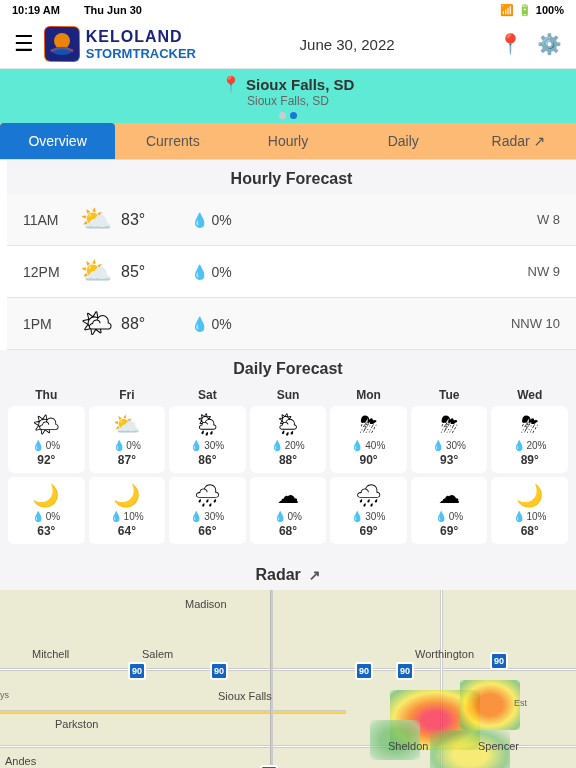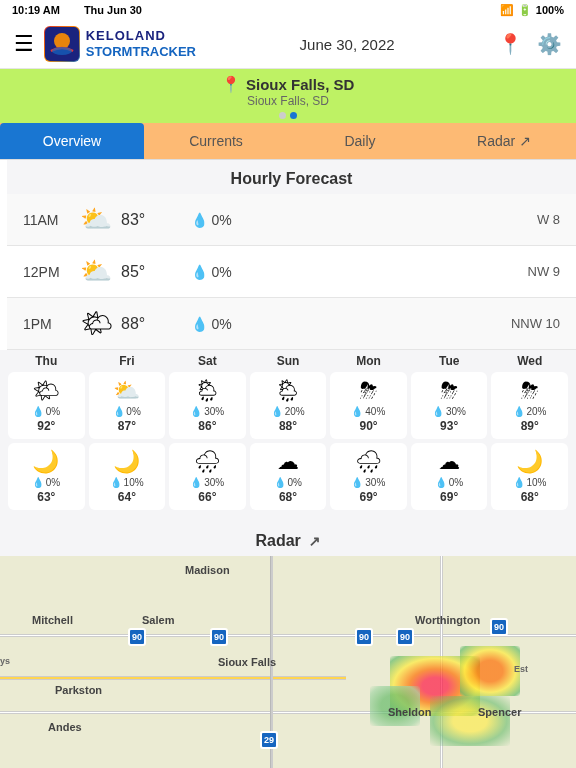--- a/index.html
+++ b/index.html
@@ -44,31 +44,31 @@
       background: linear-gradient(135deg, #d32f2f, #ff8f00, #1565c0);
       border-radius: 6px;
       display: flex; align-items: center; justify-content: center;
       font-size: 8px; font-weight: bold; color: #fff;
       overflow: hidden;
     }
     .logo-text {
       display: flex; flex-direction: column;
       font-size: 8px; font-weight: 700; color: #333; line-height: 1.2;
     }
-    .logo-text .brand { font-size: 13px; color: #1a237e; letter-spacing: 1px; }
+    .logo-text .brand { font-size: 16px; color: #1a237e; letter-spacing: 1px; }
     .logo-text .storm { font-size: 13px; color: #1565c0; font-weight: 900; }
     .header-date { font-size: 15px; font-weight: 400; color: #333; }
     .header-icons { display: flex; gap: 14px; }
     .header-icons span { font-size: 20px; cursor: pointer; }
 
     
     .location-bar {
       text-align: center;
       padding: 6px 0 4px;
-      background: #bef264;
+      background: #5eead4;
     }
     .location-dots { display: flex; gap: 4px; justify-content: center; margin-top: 4px; }
     .dot { width: 7px; height: 7px; border-radius: 50%; background: #ccc; }
     .dot.active { background: #1976d2; }
 
     
     .tabs {
       display: flex;
       border-bottom: 1px solid #ddd;
       background: #fdba74;
@@ -188,21 +188,21 @@
       position: absolute;
       width: 3px;
       background: #fff;
       border-left: 1px solid #ccc;
       border-right: 1px solid #ccc;
     }
     .map-label {
       position: absolute;
       font-size: 11px;
       color: #444;
-      font-weight: 700;
+      font-weight: 400;
       white-space: nowrap;
     }
     .interstate-badge {
       display: inline-flex;
       align-items: center;
       justify-content: center;
       width: 18px; height: 18px;
       border-radius: 3px;
       font-size: 9px;
       font-weight: 800;
@@ -262,20 +262,21 @@
   <div style="font-size:12px; color:#666;">Sioux Falls, SD</div>
   <div class="location-dots">
     <div class="dot"></div>
     <div class="dot active"></div>
   </div>
 </div>
 
 <div class="tabs">
   <div class="tab active">Overview</div>
   <div class="tab">Currents</div>
+  <div class="tab">Hourly</div>
   <div class="tab">Daily</div>
   <div class="tab">Radar ↗</div>
 </div>
 
 <div style="background:#14b8a6;margin-left:7px;">
   <div class="section-header">Hourly Forecast</div>
 
   <div id="hourly-rows">
       <div class="hourly-row">
     <span class="hour-label">11AM</span>
@@ -301,20 +302,21 @@
     <span class="hour-temp">88°</span>
     <span class="hour-precip">
       <span class="drop">💧</span>0%
     </span>
     <span class="hour-wind">NNW 10</span>
   </div>
     </div>
 </div>
 
 <div class="daily-section">
+  <div class="section-header">Daily Forecast</div>
 
   <div class="daily-grid" id="daily-day-grid">
       <div class="daily-col">
     <div class="daily-col-label">Thu</div>
     <div class="daily-card">
       <span class="daily-icon">🌤</span>
       <div class="daily-precip">
         <span class="drop">💧</span>0%
       </div>
       <span class="daily-temp">92°</span>
@@ -477,21 +479,21 @@
       <div class="radar-cell" style="left:460px; top:90px; width:60px; height:50px; background:radial-gradient(ellipse, #ff6d00 30%, #ffeb3b 60%, #66bb6a 90%, transparent 100%);"></div>
       <div class="radar-cell" style="left:370px; top:130px; width:50px; height:40px; background:radial-gradient(ellipse, #66bb6a 40%, #a5d6a7 80%, transparent 100%);"></div>
       <div class="radar-cell" style="left:430px; top:140px; width:80px; height:50px; background:radial-gradient(ellipse, #ffeb3b 30%, #66bb6a 65%, transparent 100%); opacity:0.6;"></div>
 
       <span class="map-label" style="left:185px; top:8px;">Madison</span>
       <span class="map-label" style="left:32px; top:58px;">Mitchell</span>
       <span class="map-label" style="left:142px; top:58px;">Salem</span>
       <span class="map-label" style="left:415px; top:58px;">Worthington</span>
       <span class="map-label" style="left:218px; top:100px;">Sioux Falls</span>
       <span class="map-label" style="left:55px; top:128px;">Parkston</span>
-      <span class="map-label" style="left:5px; top:165px;margin-left:43px;">Andes</span>
+      <span class="map-label" style="left:5px; top:165px;">Andes</span>
       <span class="map-label" style="left:388px; top:150px;">Sheldon</span>
       <span class="map-label" style="left:478px; top:150px;">Spencer</span>
 
       <span class="map-label" style="left:0; top:100px; font-size:9px; color:#666;">ys</span>
       <span class="map-label" style="left:514px; top:108px; font-size:9px; color:#666;">Est</span>
 
     </div>
   </div>
 </div>
 

